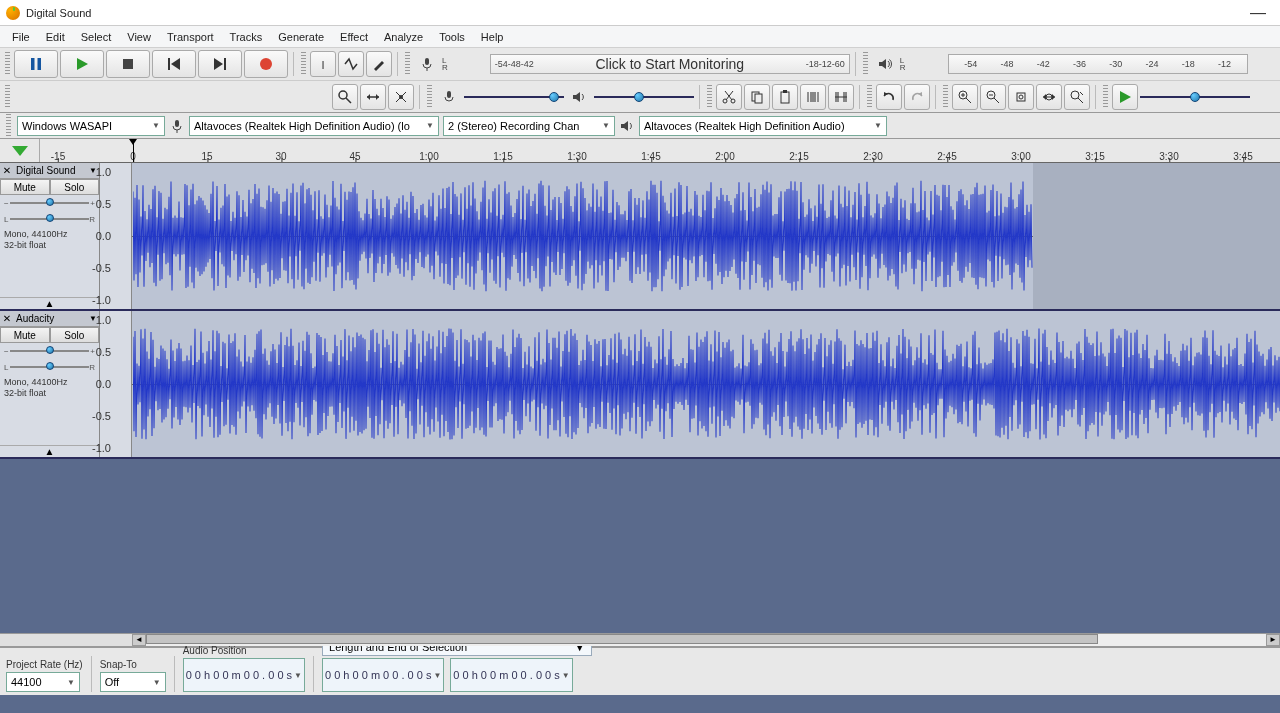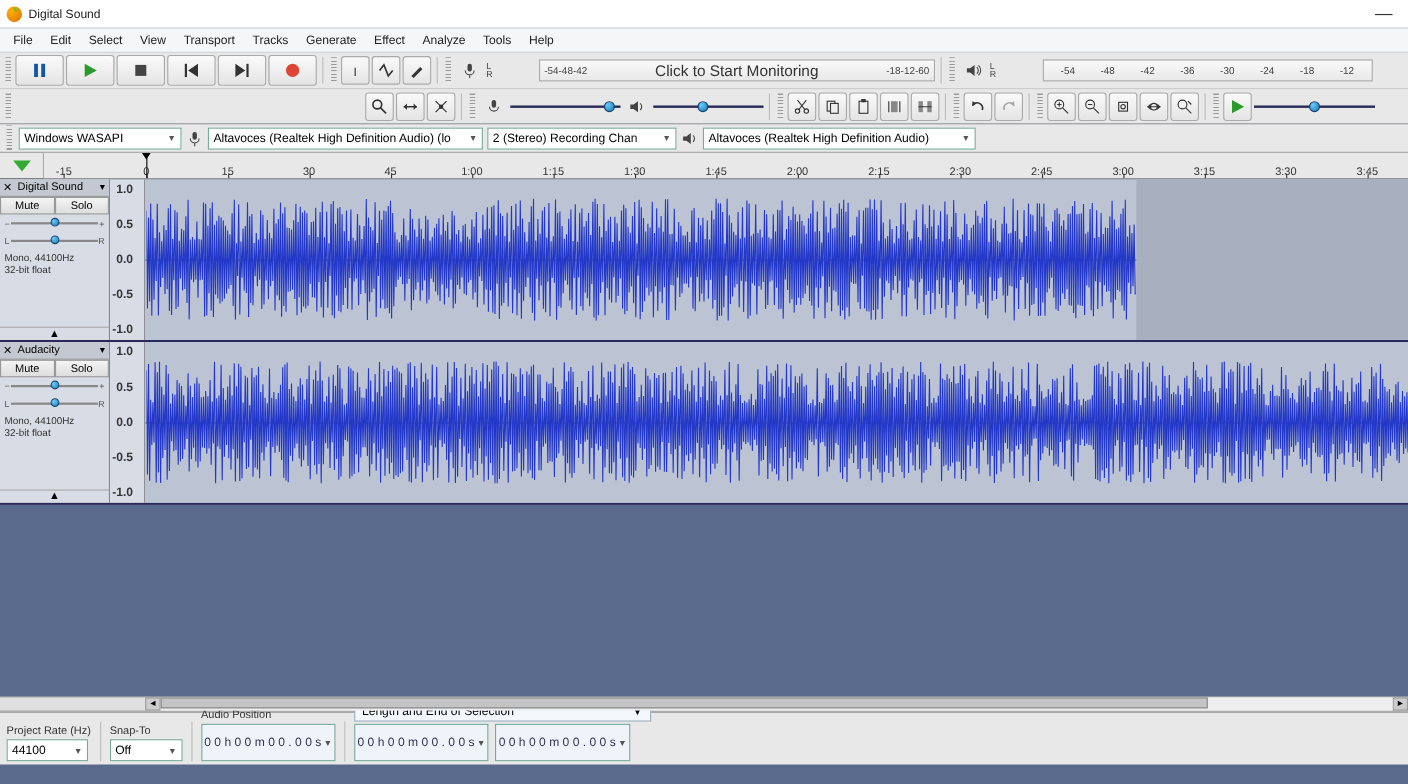--- a/index.html
+++ b/index.html
@@ -69,21 +69,21 @@
 .tp-btns button { flex:1; height:16px; font-size:10px; background:linear-gradient(#f4f4f4,#ddd); border:1px solid #999; cursor:pointer;}
 .tp-slider-row { height:16px; position:relative; padding:0 4px; display:flex; align-items:center;}
 .tp-slider-row .lab-l { font-size:8px; color:#555;}
 .tp-slider-row .lab-r { font-size:8px; color:#555; margin-left:auto;}
 .tp-slider-row .tr { position:absolute; left:10px; right:10px; top:7px; height:2px; background:#888;}
 .tp-slider-row .th { position:absolute; top:3px; left:50%; width:8px;height:8px;background:radial-gradient(circle at 30% 30%,#6cf,#27a);border-radius:50%;border:1px solid #147; transform:translateX(-50%);}
 .tp-info { font-size:9px; color:#333; padding:2px 4px; line-height:11px;}
 .tp-collapse { text-align:center; font-size:10px; border-top:1px solid #aaa; cursor:pointer;}
 
 .vruler { width: 32px; background:#d8dce4; border-right:1px solid #888; position:relative; font-size:9px; color:#333;}
-.vruler div { position:absolute; right:10px; transform:translateY(-50%);font-weight:bold;}
+.vruler div { position:absolute; right:20px; transform:translateY(-50%);}
 
 .wave-canvas { flex:1; background:#bcc4d4; position:relative; overflow:hidden;}
 .wave-canvas .zero { position:absolute; left:0; right:0; top:50%; height:1px; background:#666;}
 .wave-canvas svg { position:absolute; left:0; top:0; height:100%; }
 .wave-canvas .endshade { position:absolute; top:0; bottom:0; right:0; background:#a8b0c0; }
 
 
 .hscroll { height:14px; background:#e0e0e0; border-top:1px solid #999; border-bottom:1px solid #999; display:flex; align-items:center;}
 .hscroll .arrow { width:14px; height:12px; background:#ccc; border:1px solid #999; text-align:center; font-size:8px; line-height:10px; cursor:pointer;}
 .hscroll .trackbar { flex:1; height:12px; background:#eee; position:relative;}

